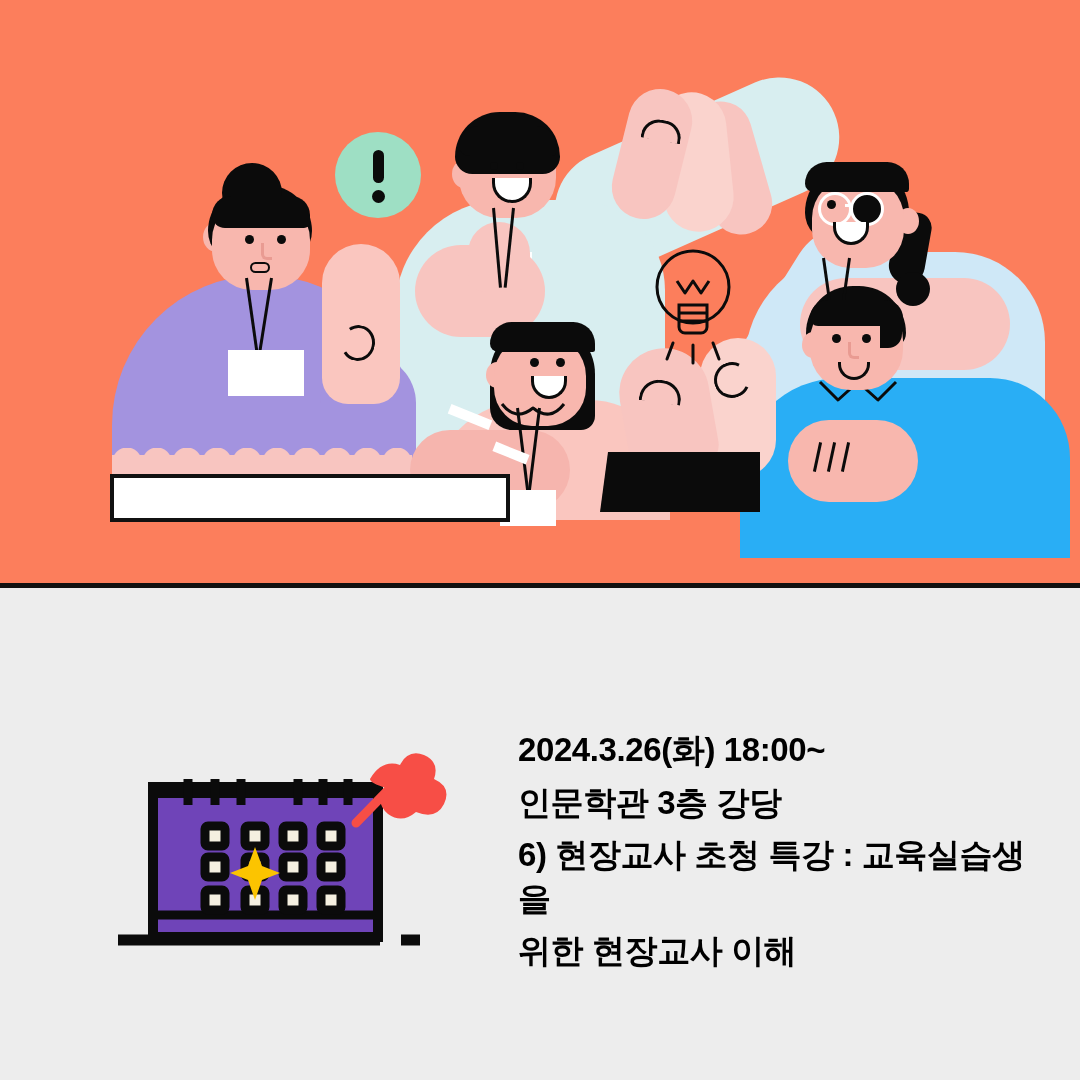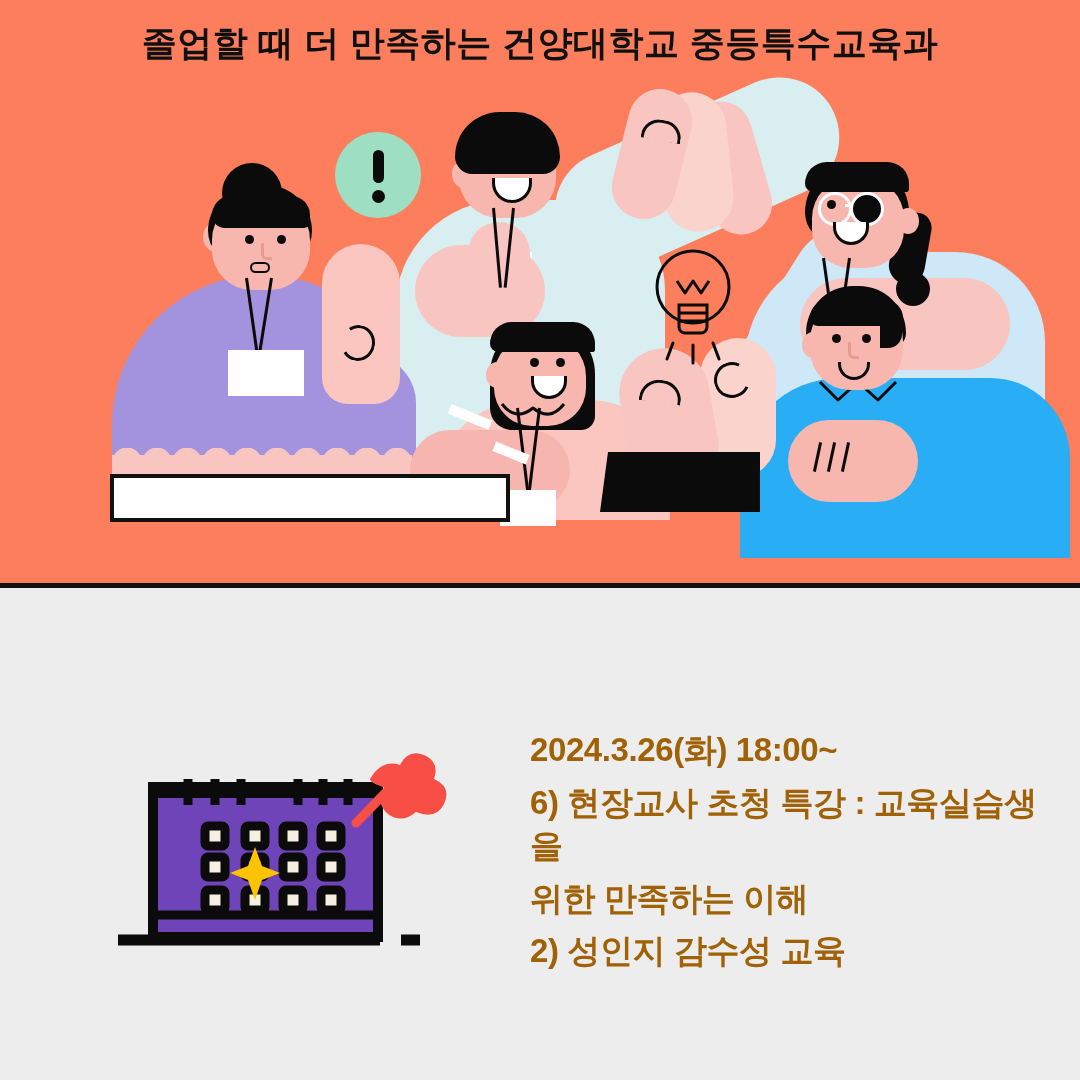--- a/index.html
+++ b/index.html
@@ -455,36 +455,35 @@
     width: 340px; height: 220px;
     z-index: 30;
   }
   .details {
     position: absolute;
     left: 518px; top: 728px;
     width: 530px;
     z-index: 30;
   }
   .details p {
-    margin: 0 0 9px 12px;
+    margin: 0 0 9px 0;
     font-size: 33px;
     font-weight: 700;
     line-height: 1.32;
-    color: #a16207;
+    color: #000000;
     letter-spacing: -0.4px;
   }
 </style>
 </head>
 <body>
 
 <div id="poster">
 
   <div class="orange-panel">
 
-    <div class="headline">졸업할 때 더 만족하는 건양대학교 중등특수교육과</div>
 
     <div class="ill f2-arm"></div>
     <div class="ill f2-body"></div>
     <div class="ill f2-hair"></div>
     <div class="ill f2-ear"></div>
     <div class="ill f2-face"></div>
     <div class="ill f2-fringe"></div>
     <div class="ill f2-eye l"></div>
     <div class="ill f2-eye r"></div>
     <div class="ill f2-smile"></div>
@@ -649,18 +648,18 @@
 
       <g>
         <path d="M248 88 L283 52" stroke="#f74e46" stroke-width="9" stroke-linecap="round"></path>
         <path d="M262 44 q12 -20 30 -14 q8 -16 24 -10 q16 7 10 24 q18 8 10 25 q-8 16 -28 8 q-14 12 -28 2 q-14 -12 -2 -26 q-16 -5 -16 -9 z" fill="#f74e46"></path>
       </g>
     </svg>
   </div>
 
   <div class="details">
     <p>2024.3.26(화) 18:00~</p>
+    <p>인문학관 3층 강당</p>
     <p>6) 현장교사 초청 특강 : 교육실습생을</p>
-    <p>위한 만족하는 이해</p>
-    <p>2) 성인지 감수성 교육</p>
+    <p>위한 현장교사 이해</p>
   </div>
 
 </div>
 
 </body></html>

